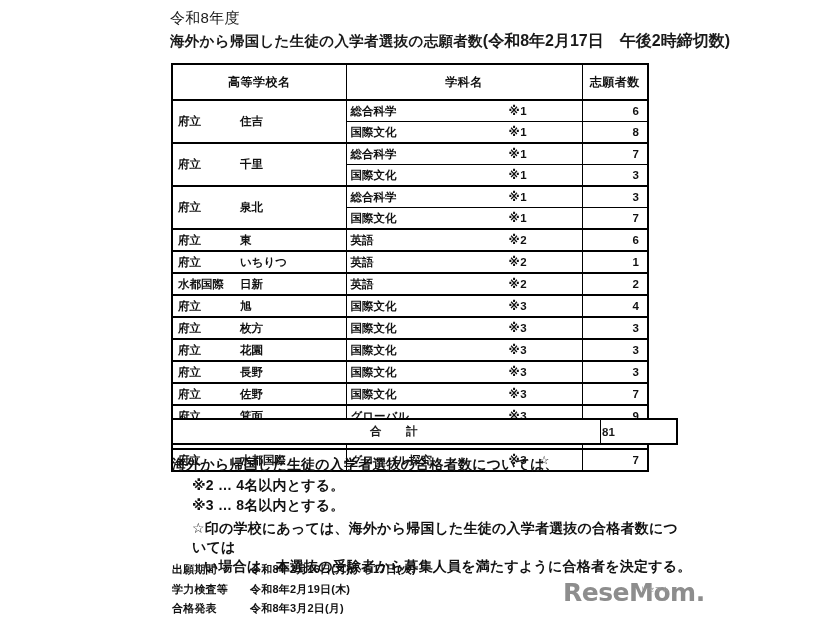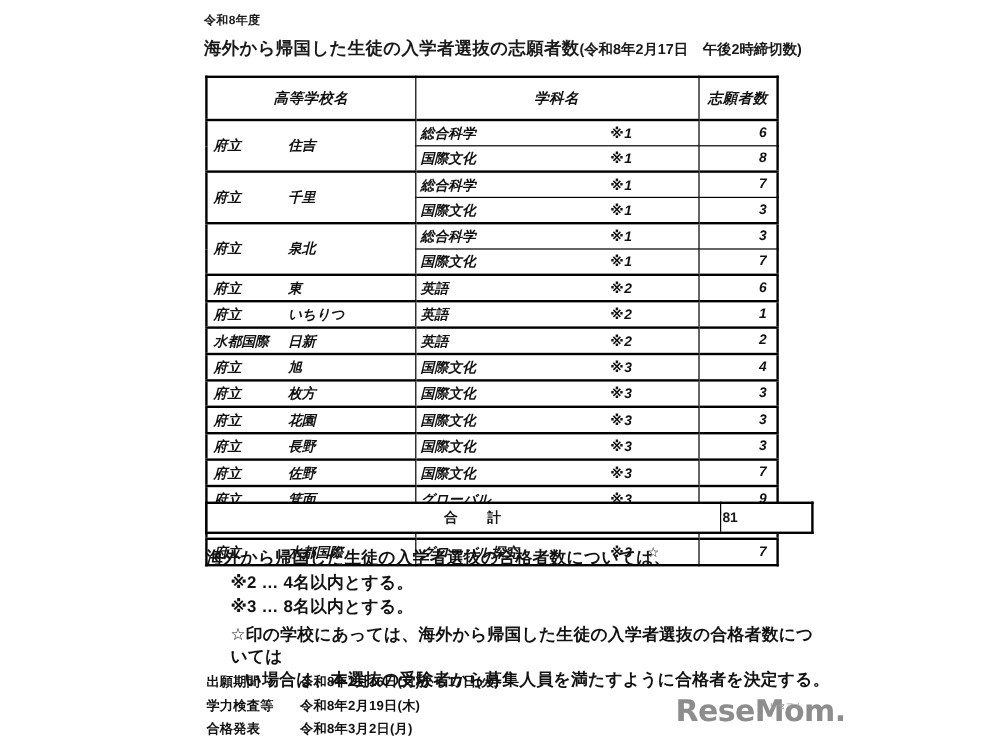--- a/index.html
+++ b/index.html
@@ -24,47 +24,46 @@
   }
 
   
   .title-block {
     position: absolute;
     left: 170px;
     top: 8px;
     width: 620px;
   }
   .title-line1 {
-    font-size: 10px;
-    font-weight: bold;
+    font-size: 15px;
+    font-weight: normal;
     letter-spacing: 0.3px;
     line-height: 20px;
     white-space: nowrap;
   }
   .title-line2 {
     font-size: 14.5px;
     font-weight: bold;
     letter-spacing: 0.3px;
     line-height: 22px;
     margin-top: 2px;
     white-space: nowrap;
   }
   .title-note {
-    font-size: 12px;
+    font-size: 16px;
     font-weight: bold;
     letter-spacing: 0px;
   }
 
   
   .table-wrap {
     position: absolute;
     left: 171px;
     top: 63px;
     width: 509px;
-    font-style: italic;
   }
   table.main {
     border-collapse: collapse;
     width: 476px;
     table-layout: fixed;
   }
   table.main th, table.main td {
     border: 1px solid #000000;
     padding: 0;
     font-size: 11.5px;

